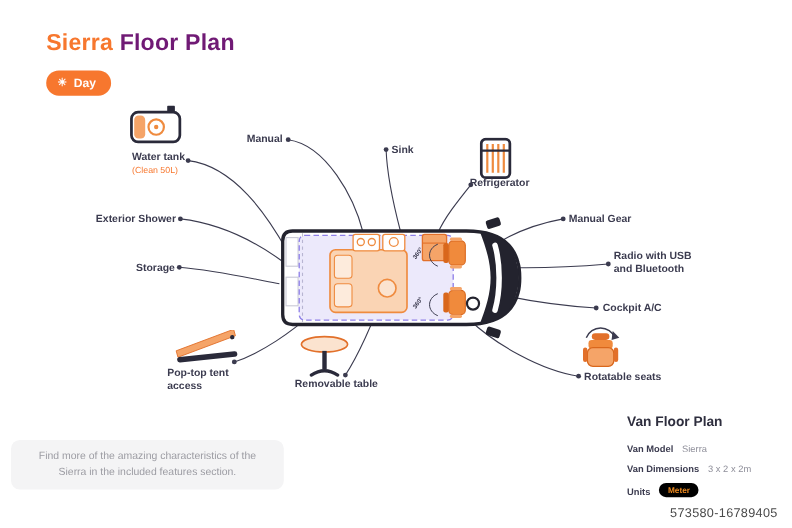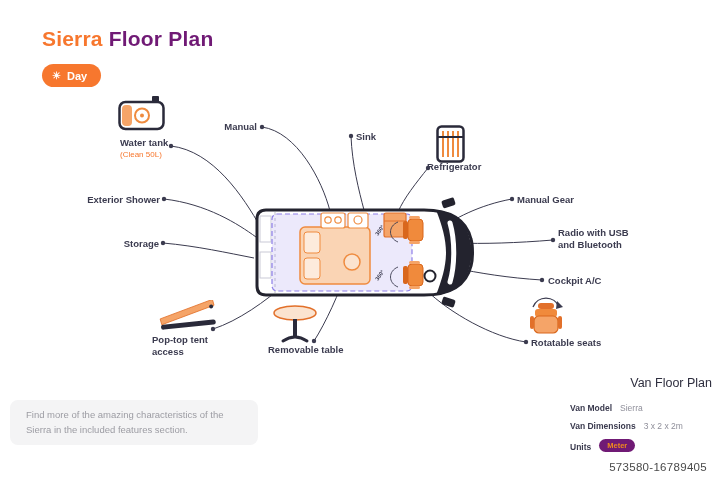--- a/index.html
+++ b/index.html
@@ -16,29 +16,29 @@
   
   #diagram{position:absolute;left:0;top:0;z-index:1;}
   
   .lbl{position:absolute;z-index:3;font-size:9.5px;font-weight:700;color:#3B3B4F;line-height:1.25;}
   .lbl .sub{font-size:8px;color:#F7772E;margin-top:1px;font-weight:400;}
   .ta-r{text-align:right;} .ta-c{text-align:left;}
   .icon{position:absolute;z-index:3;}
   
   .note{position:absolute;left:10px;top:400px;width:248px;height:45px;background:#F4F4F5;
         border-radius:8px;display:flex;align-items:center;justify-content:center;
-        padding:0 16px;box-sizing:border-box;text-align:left;
+        padding:0 16px;box-sizing:border-box;text-align:center;
         font-size:9.5px;color:#9C9CA3;line-height:1.5;}
   
   .info{position:absolute;left:570px;top:376px;width:142px;z-index:3;}
-  .info .info-title{font-size:12.5px;font-weight:400;color:#2E2E3E;margin-bottom:13px;text-align:right;}
+  .info .info-title{font-size:12.5px;font-weight:700;color:#2E2E3E;margin-bottom:13px;}
   .info .row{display:flex;align-items:flex-end;margin-bottom:8px;font-size:8.5px;}
   .info .row .k{font-weight:700;color:#3B3B4F;}
   .info .row .v{color:#8F8F9A;margin-left:8px;}
-  .badge{background:#701a75;color:#EE8A1F;font-size:7.5px;font-weight:700;
+  .badge{background:#000000;color:#EE8A1F;font-size:7.5px;font-weight:700;
          padding:2px 8px;border-radius:8px;margin-left:8px;}
   .watermark{position:absolute;right:13px;bottom:7px;font-size:11.5px;color:#4A4A4A;letter-spacing:.3px;z-index:3;}
 </style>
 </head>
 <body>
 
 <div id="stage">
 
   <div class="title">
     <span class="accent">Sierra</span><span class="rest">Floor Plan</span>

